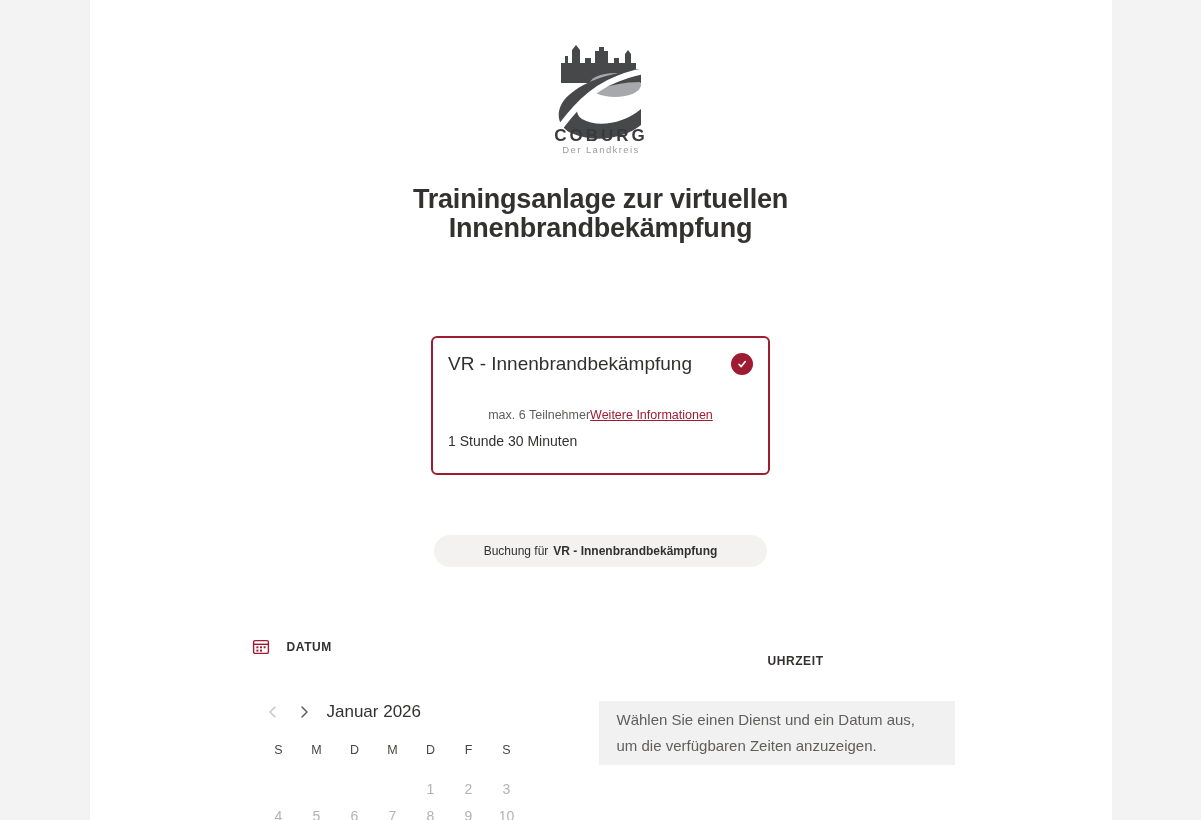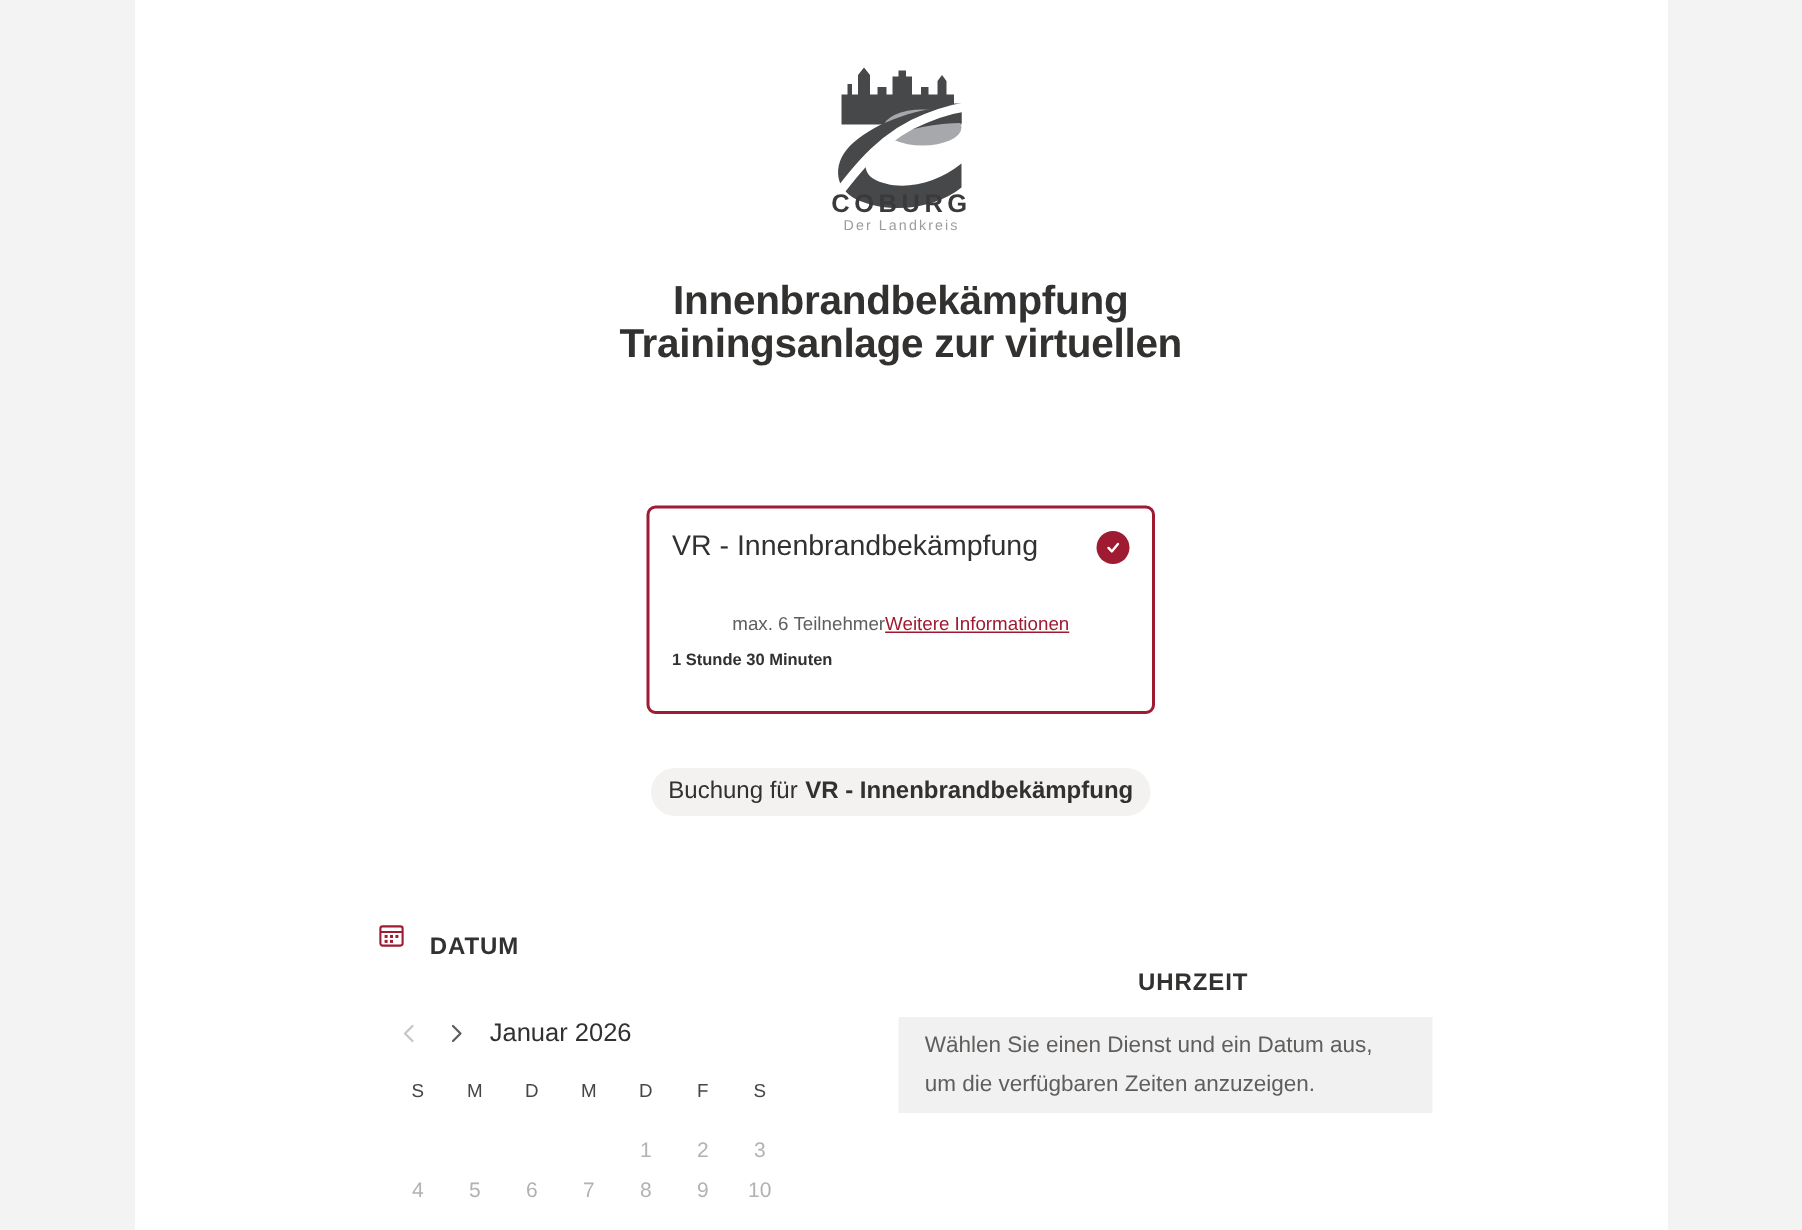--- a/index.html
+++ b/index.html
@@ -45,41 +45,41 @@
     width: 22px; height: 22px; border-radius: 50%;
     background: #9e1b32; flex: 0 0 auto;
     display: flex; align-items: center; justify-content: center;
   }
   .card-meta {
     display: flex; justify-content: center; align-items: baseline;
     margin-top: 33px;
   }
   .capacity { font-size: 12.5px; color: #605e5c; }
   .info-link { font-size: 12.5px; color: #9e1b32; text-decoration: underline; cursor: pointer; }
-  .duration { margin-top: 11px; font-size: 11px; font-weight: 700; color: #323130; }
+  .duration { margin-top: 11px; font-size: 14px; font-weight: 400; color: #323130; }
 
   
   .booking-pill {
     width: 333px; height: 32px;
-    margin: 36px auto 0;
+    margin: 60px auto 0;
     background: #f3f2f1;
     border-radius: 16px;
     display: flex; align-items: center; justify-content: center; gap: 5px;
-    font-size: 16px; color: #323130;
+    font-size: 12px; color: #323130;
   }
   .booking-pill .svc { font-weight: 700; }
 
   
   .sections { display: flex; margin-top: 70px; padding-left: 162px; }
   .date-col { width: 347px; }
   .time-col { width: 380px; }
   .section-head { display: flex; align-items: center; gap: 17px; height: 20px; }
   .time-col .section-head { padding-left: 14px; flex-direction: column; }
   .section-label {
-    font-size: 16px; font-weight: 700; letter-spacing: 0.6px; color: #323130; margin-top: 16px;
+    font-size: 12px; font-weight: 700; letter-spacing: 0.6px; color: #323130;
   }
 
   
   .calendar { margin-top: 44px; }
   .cal-nav { display: flex; align-items: center; height: 22px; padding-left: 12px; }
   .cal-nav-btn {
     width: 16px; height: 22px; border: none; background: transparent; padding: 0;
     display: flex; align-items: center; justify-content: center; cursor: pointer;
   }
   .cal-nav-btn.prev { margin-right: 17px; }
@@ -123,22 +123,22 @@
       <path fill="#47484a" d="M92,34 C 64,34 36,44 20,58 C 6,70 6,88 22,96 C 46,107 76,101 92,88 L92,72 C 74,87 48,91 33,82 C 24,76 28,64 40,57 C 56,48 76,45 92,45 Z"></path>
 
       <path fill="none" stroke="#ffffff" stroke-width="6" d="M4,100 C 24,72 42,52 68,42 C 80,37 92,34 104,33"></path>
 
       <text x="52" y="104" text-anchor="middle" font-family="Liberation Sans, sans-serif" font-size="17" font-weight="bold" letter-spacing="3" fill="#3a3a3c">COBURG</text>
       <text x="52" y="116" text-anchor="middle" font-family="Liberation Sans, sans-serif" font-size="9.5" letter-spacing="1.4" fill="#9a9c9e">Der Landkreis</text>
     </svg>
   </div>
 
   <h1 class="page-title">
+    <span>Trainingsanlage zur virtuellen</span>
     <span>Innenbrandbekämpfung</span>
-    <span>Trainingsanlage zur virtuellen</span>
   </h1>
 
   <div class="service-card">
     <div class="card-head">
       <div class="card-name">VR - Innenbrandbekämpfung</div>
       <div class="check-badge">
         <svg width="12" height="12" viewBox="0 0 12 12">
           <path d="M3,6.3 L5.2,8.6 L9.3,3.6" fill="none" stroke="#ffffff" stroke-width="1.6" stroke-linecap="round" stroke-linejoin="round"></path>
         </svg>
       </div>

